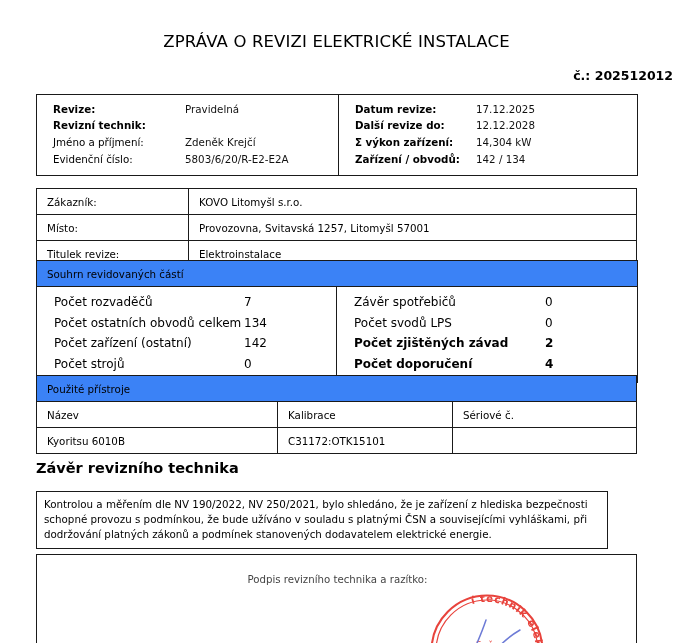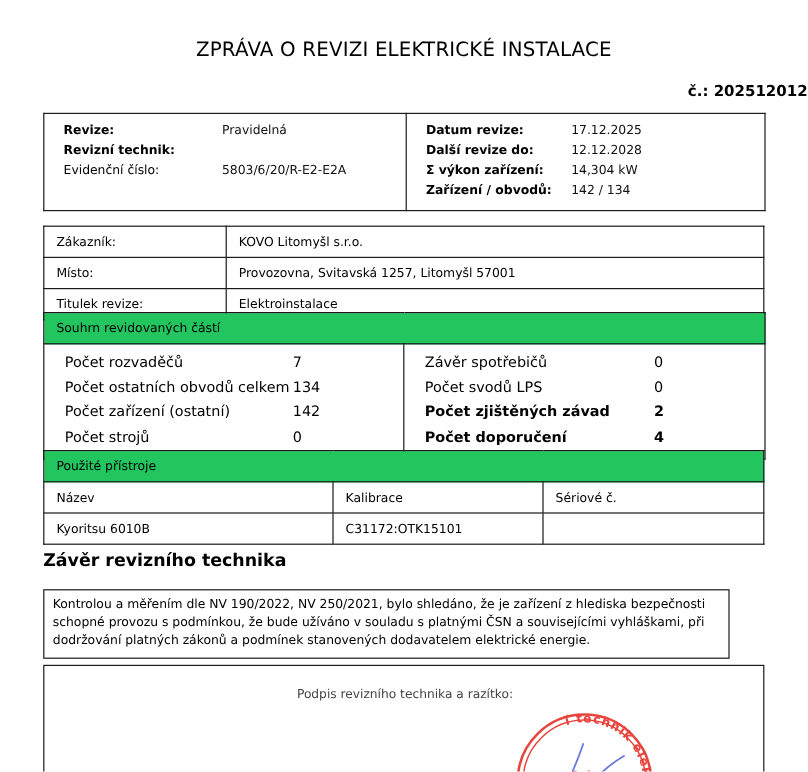--- a/index.html
+++ b/index.html
@@ -84,21 +84,21 @@
     font-weight: bold;
     padding: 6.5px 0 6.5px 10px !important;
     white-space: nowrap;
   }
   .row-value {
     padding: 6.5px 0 6.5px 10px !important;
   }
 
   
   .sec-head {
-    background: #22c55e;
+    background: #3b82f6;
     font-weight: bold;
     padding: 6.5px 0 6.5px 10px !important;
   }
 
   
   #sum-table { top: 260px; }
   #sum-table td.sum-cell { padding: 6px 0 7px 0; }
   .sum {
     width: 100%;
     border-collapse: collapse;
@@ -194,20 +194,24 @@
                 <col>
               </colgroup>
             <tbody>
               <tr>
                 <td class="k b">Revize:</td>
                 <td class="v">Pravidelná</td>
               </tr>
               <tr>
                 <td class="k b">Revizní technik:</td>
                 <td class="v"></td>
+              </tr>
+              <tr>
+                <td class="k">Jméno a příjmení:</td>
+                <td class="v">Zdeněk Krejčí</td>
               </tr>
               <tr>
                 <td class="k">Evidenční číslo:</td>
                 <td class="v">5803/6/20/R-E2-E2A</td>
               </tr>
             </tbody>
           </table>
         </td>
         <td>
           <table class="kv">

